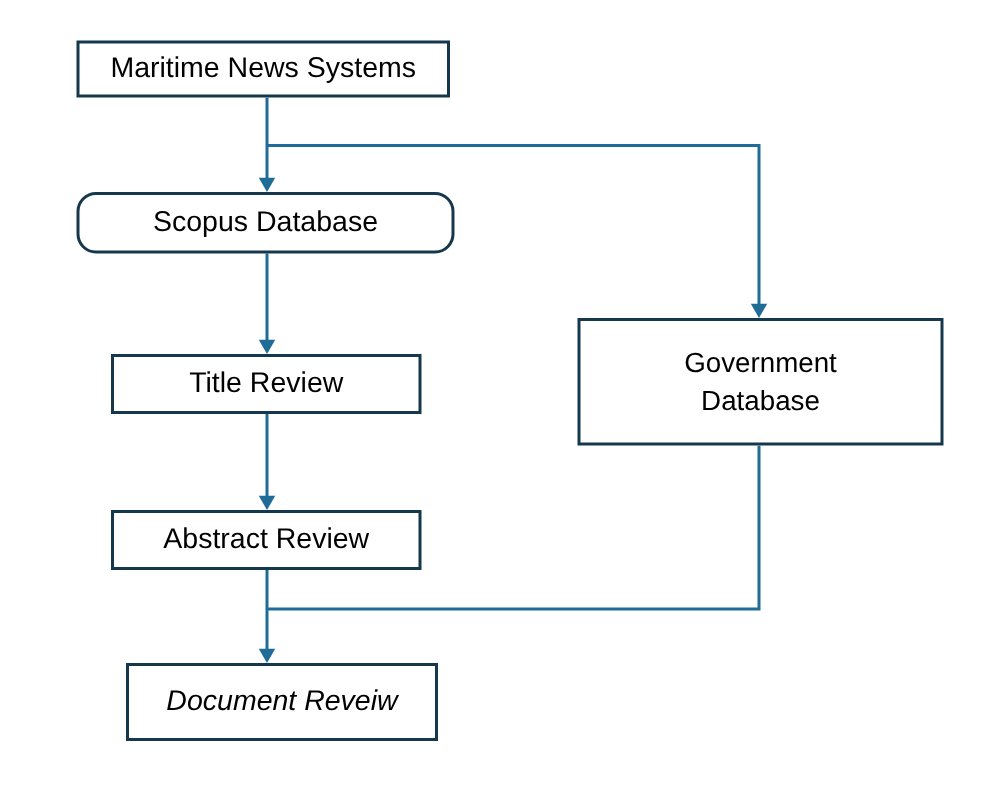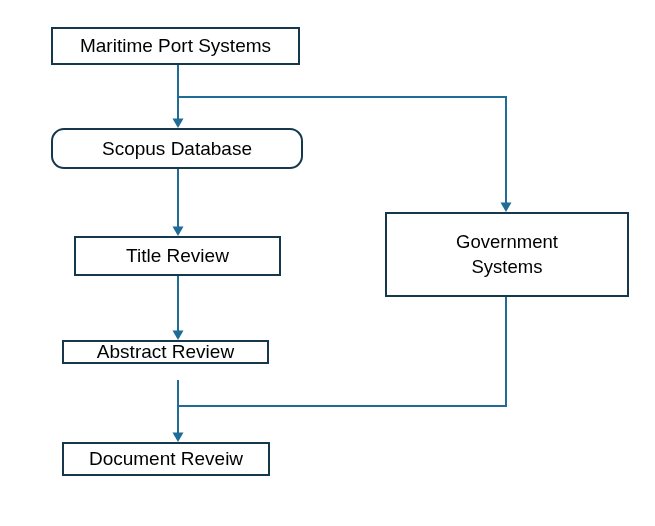--- a/index.html
+++ b/index.html
@@ -26,22 +26,22 @@
     display: flex;
     align-items: center;
     justify-content: center;
     text-align: center;
     font-size: 19px;
     line-height: 1.35;
   }
   .node-maritime   { left: 51px;  top: 27px;  width: 249px; height: 38px; }
   .node-scopus     { left: 51px;  top: 128px; width: 252px; height: 41px; border-radius: 13px; }
   .node-title      { left: 74px;  top: 236px; width: 207px; height: 40px; }
-  .node-abstract   { left: 62px;  top: 340px; width: 207px; height: 24px; }
-  .node-document   { left: 62px;  top: 442px; width: 208px; height: 34px; }
+  .node-abstract   { left: 74px;  top: 340px; width: 207px; height: 40px; }
+  .node-document   { left: 84px;  top: 442px; width: 208px; height: 52px; font-style: italic; }
   .node-government { left: 385px; top: 212px; width: 244px; height: 85px; font-size: 18.5px; }
   .node-government .line { display: block; }
   .conn-path {
     fill: none;
     stroke: #1f6c96;
     stroke-width: 2;
   }
   .conn-head {
     fill: #1f6c96;
     stroke: none;
@@ -66,21 +66,21 @@
     <path class="conn-path" d="M178 276 L178 331"></path>
     <polygon class="conn-head" points="172.5,330.5 183.5,330.5 178,340"></polygon>
 
     <path class="conn-path" d="M178 380 L178 433"></path>
     <polygon class="conn-head" points="172.5,432.5 183.5,432.5 178,442"></polygon>
 
     <path class="conn-path" d="M506 297 L506 406 L178 406"></path>
   </svg>
 
   <div class="node node-maritime">
-    <span>Maritime Port Systems</span>
+    <span>Maritime News Systems</span>
   </div>
 
   <div class="node node-scopus">
     <span>Scopus Database</span>
   </div>
 
   <div class="node node-title">
     <span>Title Review</span>
   </div>
 
@@ -88,17 +88,17 @@
     <span>Abstract Review</span>
   </div>
 
   <div class="node node-document">
     <span>Document Reveiw</span>
   </div>
 
   <div class="node node-government">
     <span>
       <span class="line">Government</span>
-      <span class="line">Systems</span>
+      <span class="line">Database</span>
     </span>
   </div>
 
 </div>
 
 </body></html>

